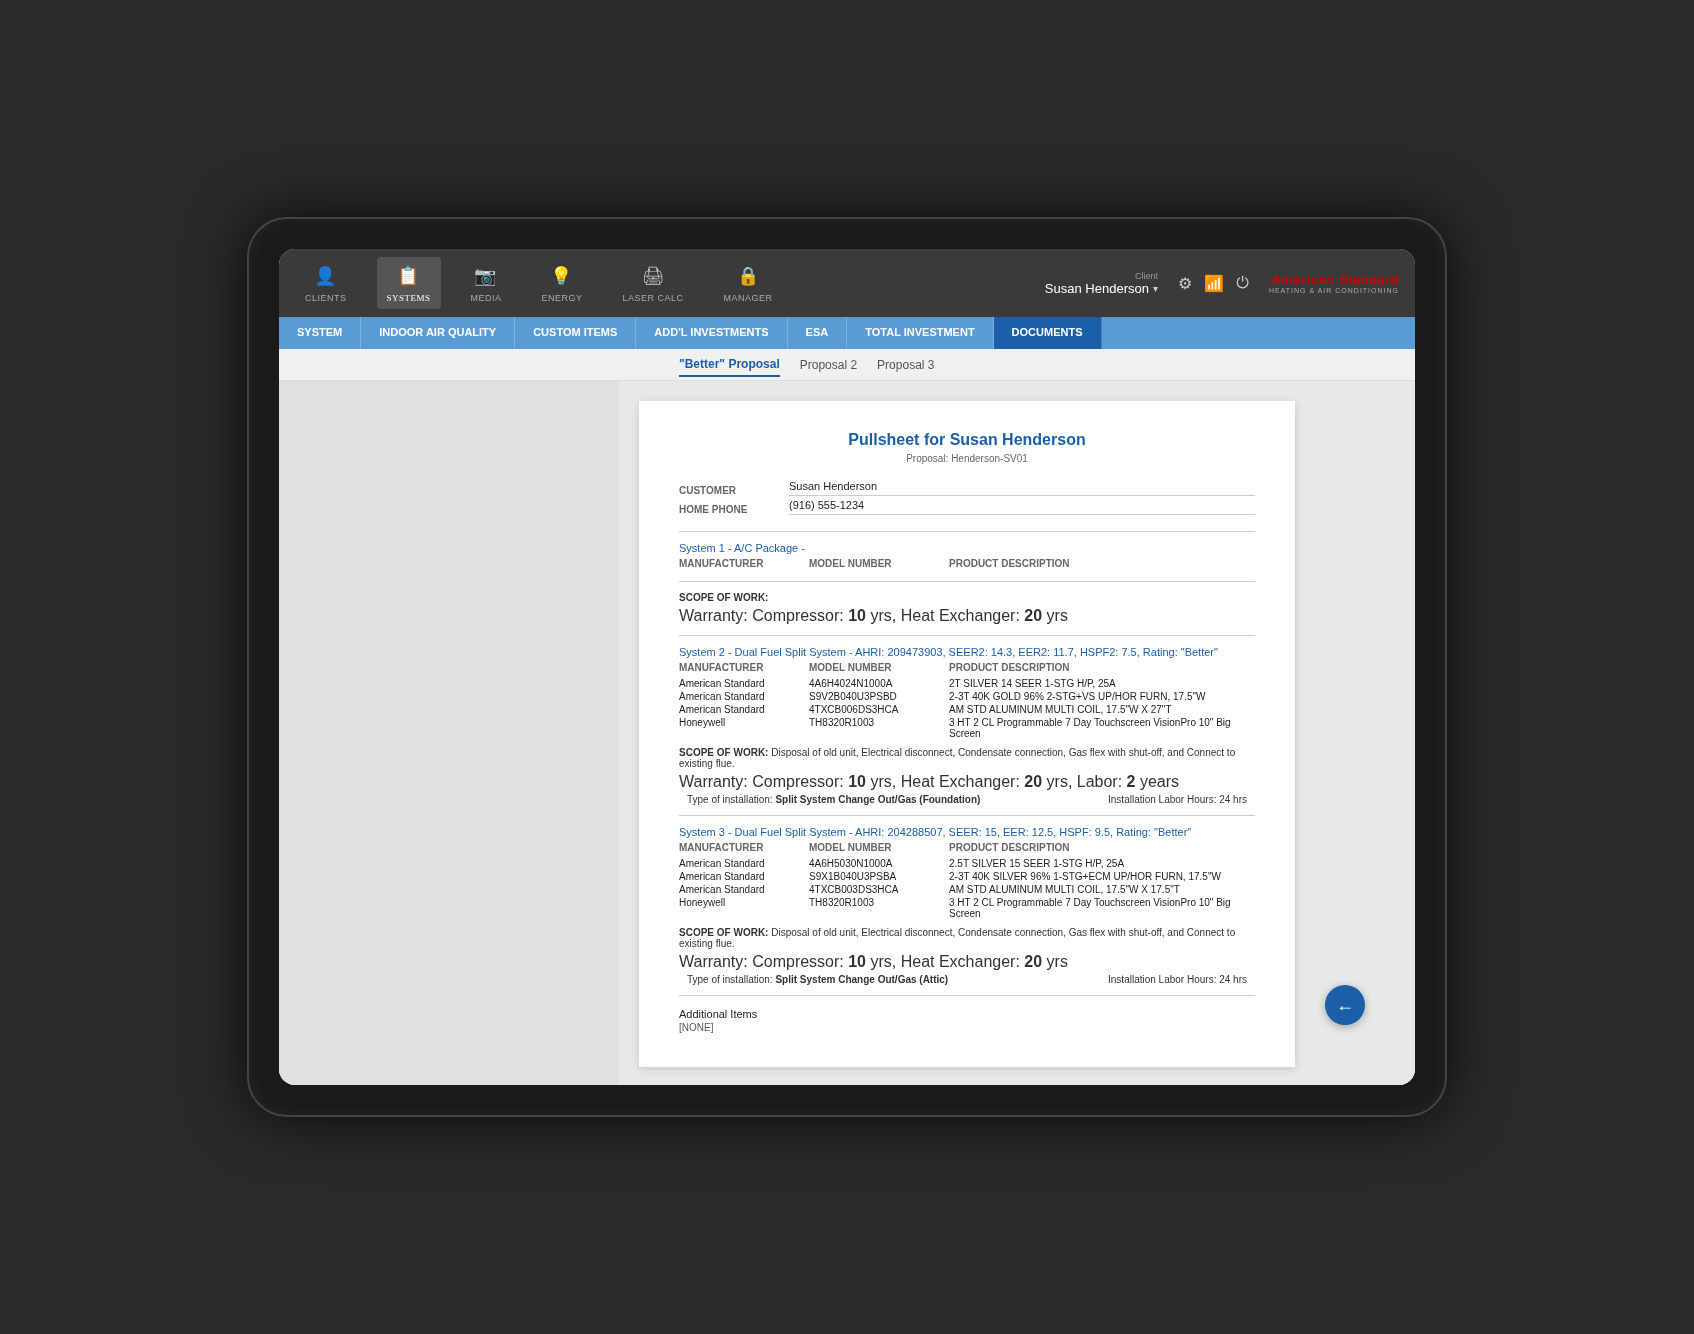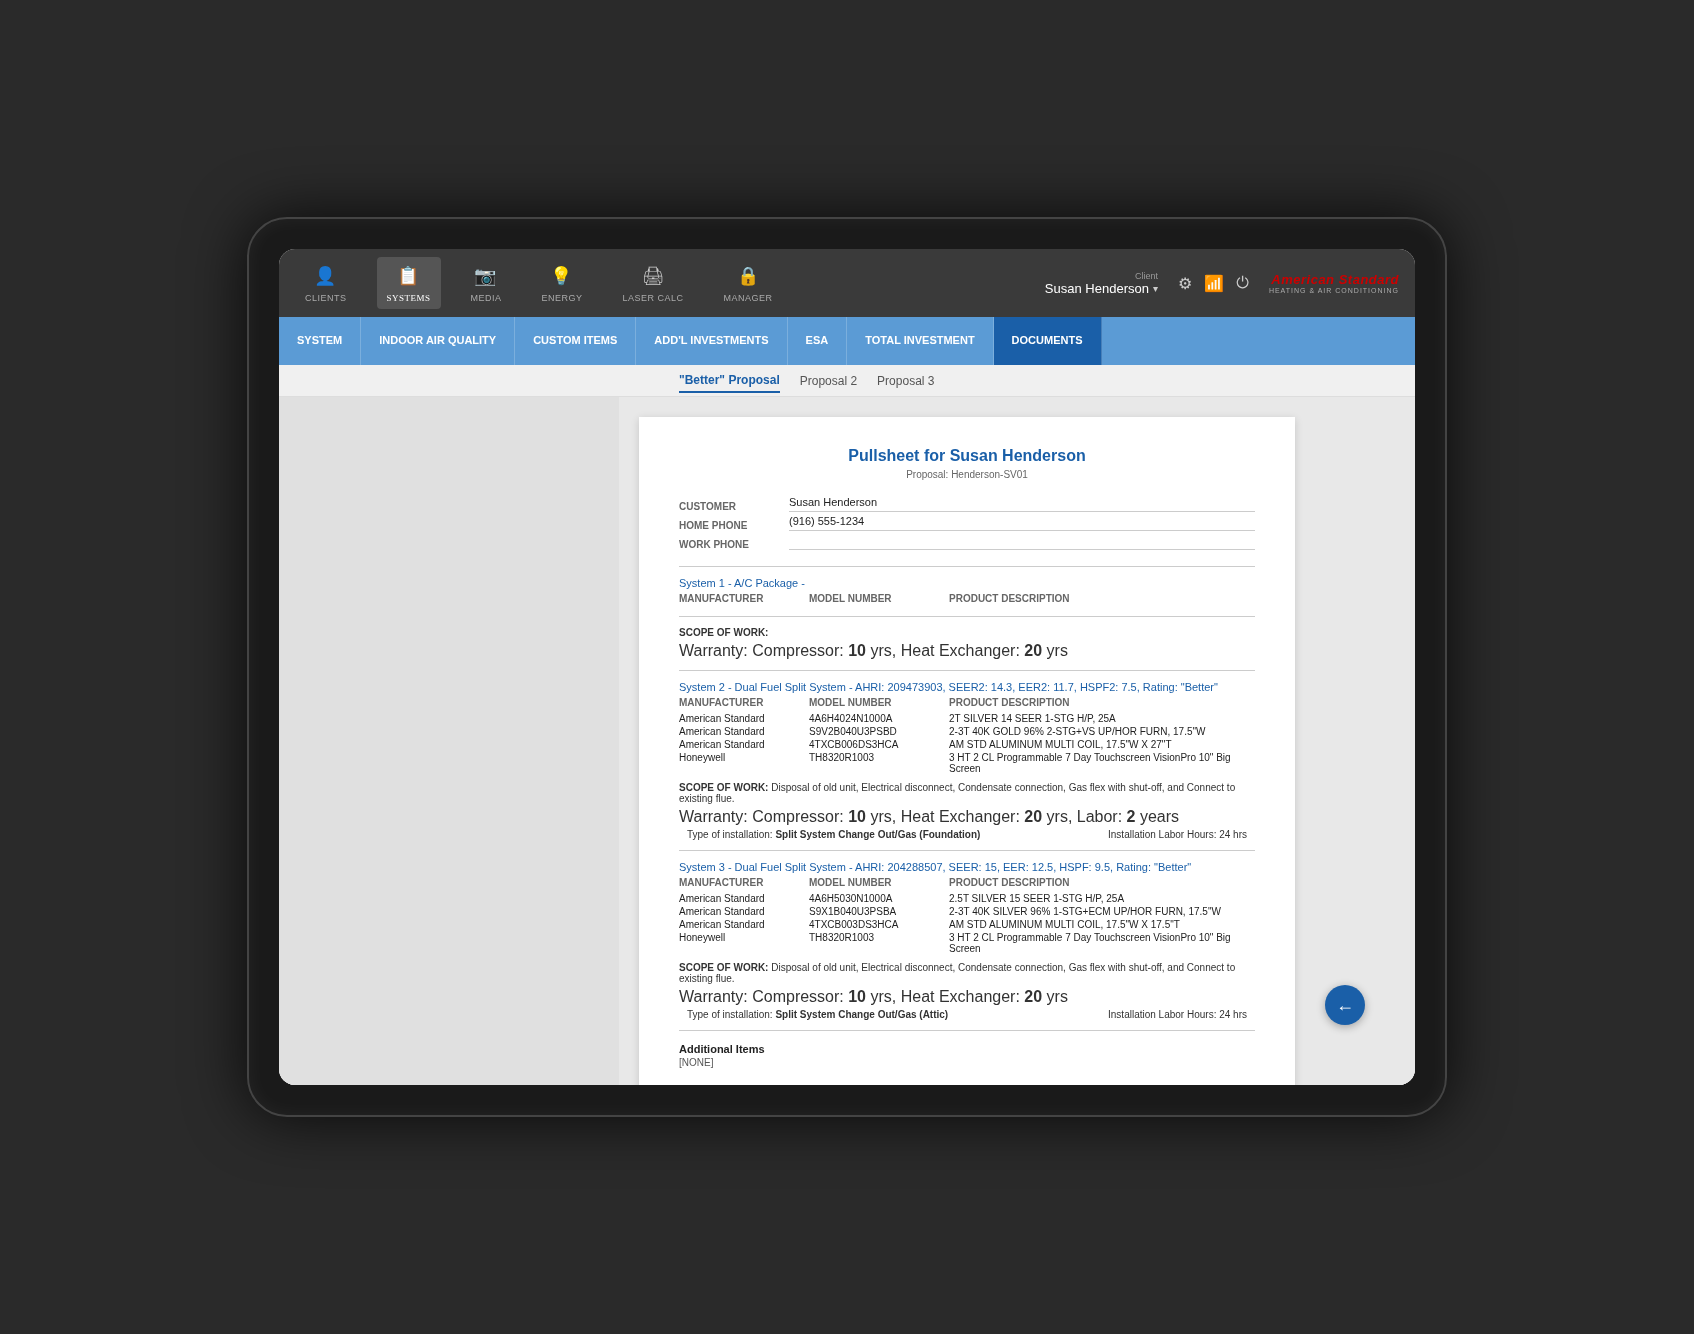--- a/index.html
+++ b/index.html
@@ -120,21 +120,21 @@
       font-size: 7px;
       color: #aaa;
       letter-spacing: 1px;
       text-transform: uppercase;
     }
     
     .nav-tabs {
       background: #5b9bd5;
       display: flex;
       align-items: stretch;
-      height: 48px;
+      height: 32px;
       flex-shrink: 0;
     }
     .nav-tab {
       display: flex;
       align-items: center;
       justify-content: center;
       padding: 0 18px;
       color: #fff;
       font-size: 11px;
       font-weight: bold;
@@ -288,21 +288,21 @@
       display: flex;
       justify-content: space-between;
       font-size: 10px;
       color: #333;
       margin: 3px 8px;
     }
     .additional-section {
       margin: 12px 0 4px 0;
     }
     .additional-title {
-      font-weight: bold;
+      font-weight: normal;
       font-size: 11px;
       color: #222;
       margin-bottom: 2px;
     }
     .additional-value {
       font-size: 10px;
       color: #555;
     }
     .back-button {
       position: absolute;
@@ -407,24 +407,20 @@
 
           <div class="info-table">
             <div class="info-row">
               <span class="info-label">CUSTOMER</span>
               <span class="info-value">Susan Henderson</span>
             </div>
             <div class="info-row">
               <span class="info-label">HOME PHONE</span>
               <span class="info-value">(916) 555-1234</span>
             </div>
-            <div class="info-row">
-              <span class="info-label">WORK PHONE</span>
-              <span class="info-value"></span>
-            </div>
           </div>
 
           <hr class="section-divider">
 
           <div>
             <div class="system-header">System 1 - A/C Package -</div>
             <div class="product-table-header">
               <span>MANUFACTURER</span>
               <span>MODEL NUMBER</span>
               <span>PRODUCT DESCRIPTION</span>

